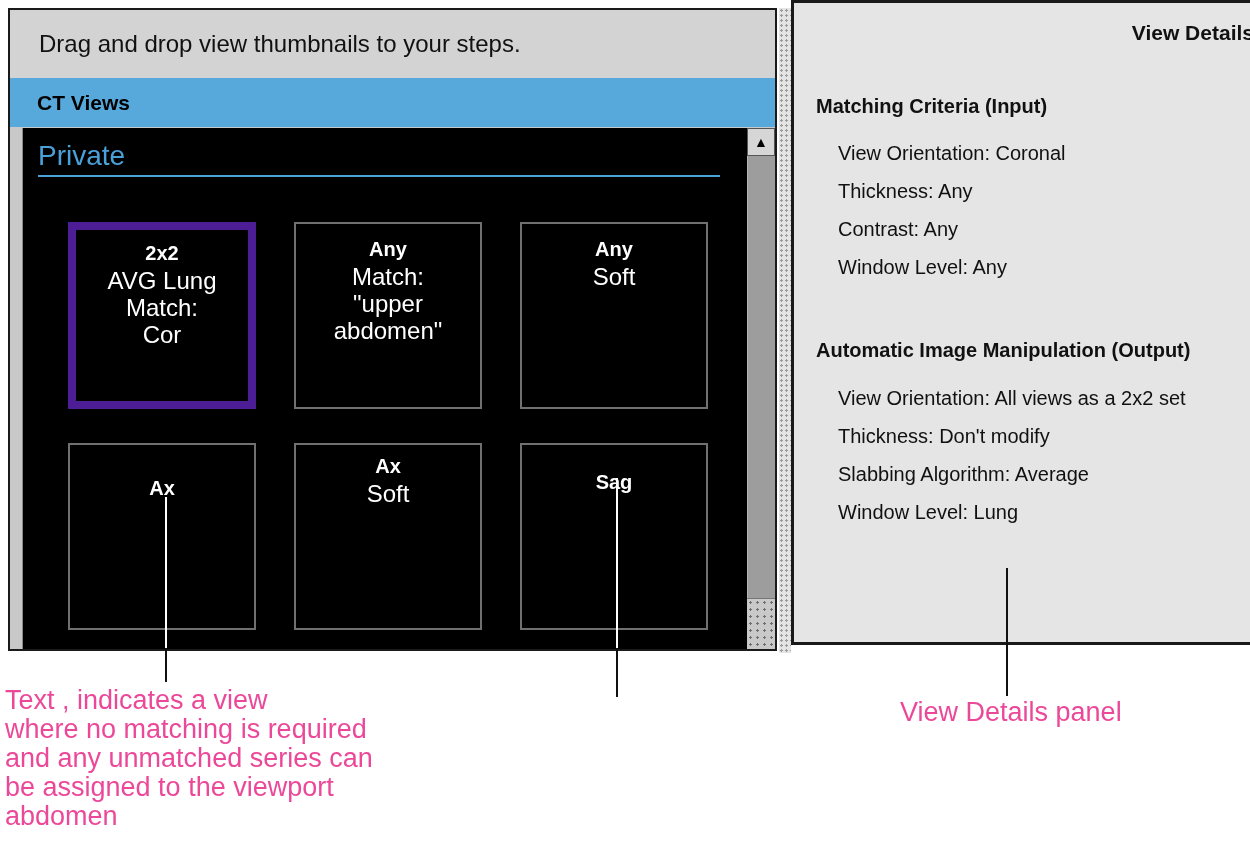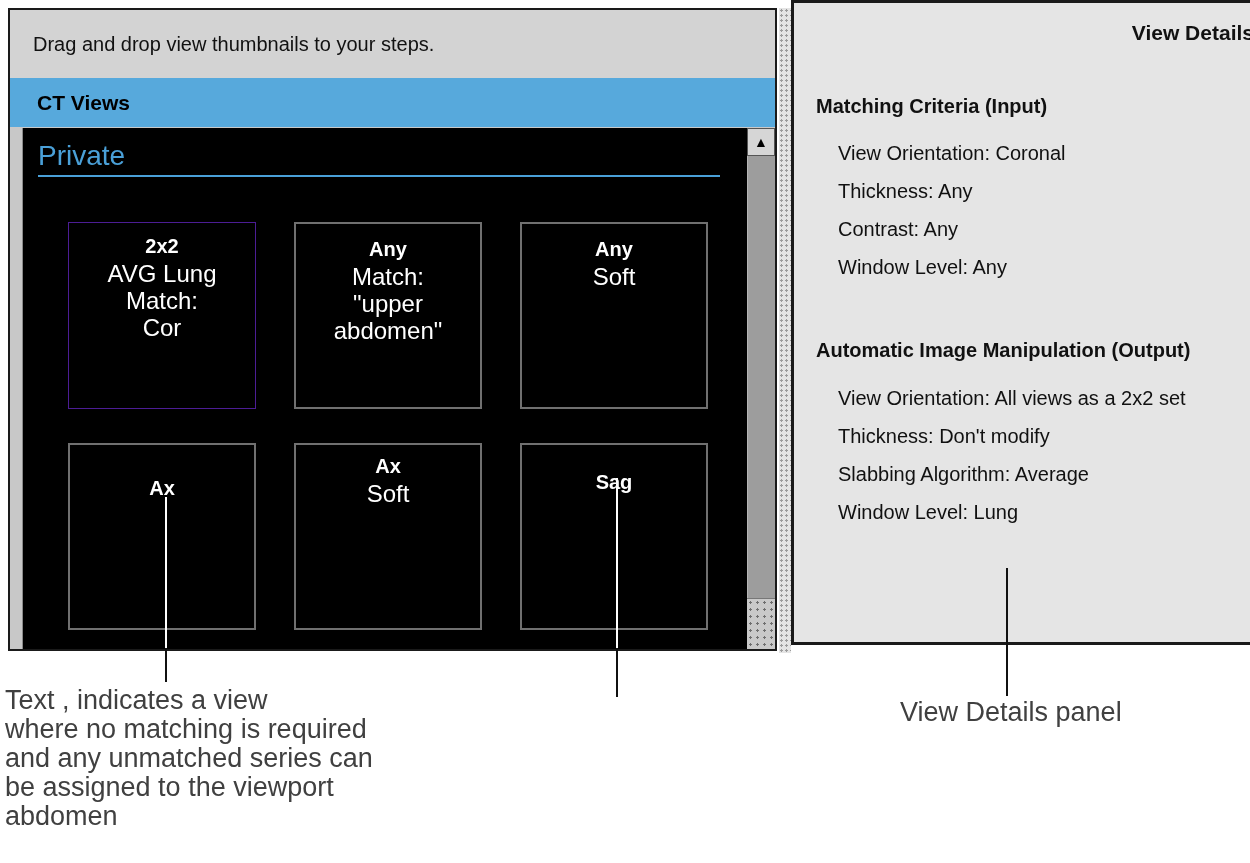--- a/index.html
+++ b/index.html
@@ -2,34 +2,34 @@
 <html><head>
 <meta charset="utf-8">
 <style>
   html,body{margin:0;padding:0;background:#ffffff;}
   #screen{position:relative;width:1250px;height:863px;background:#ffffff;
           font-family:"Liberation Sans", sans-serif;overflow:hidden;}
 
   
   .left-panel{position:absolute;left:8px;top:8px;width:769px;height:643px;
               border:2px solid #1a1a1a;background:#d3d3d3;box-sizing:border-box;}
-  .instruction-bar{height:68px;display:flex;align-items:center;padding-left:23px;
-                   font-size:20px;color:#111;}
+  .instruction-bar{height:68px;display:flex;align-items:center;padding-left:29px;
+                   font-size:24px;color:#111;}
   .ct-views-bar{height:50px;background:#57a9dc;display:flex;align-items:center;
                 padding-left:27px;font-size:21px;font-weight:bold;color:#000;
                 border-bottom:1px solid #c9c9c9;box-sizing:border-box;}
   .thumb-area{position:relative;background:#000;height:521px;}
   .left-gutter{position:absolute;left:0;top:0;bottom:0;width:13px;background:#c8c8c8;
                border-right:1px solid #8a8a8a;box-sizing:border-box;}
   .group-label{position:absolute;left:28px;top:12px;font-size:28px;color:#4aa0d8;}
   .group-underline{position:absolute;left:28px;top:47px;width:682px;height:2px;background:#4aa0d8;}
 
   .thumb{position:absolute;width:188px;height:187px;box-sizing:border-box;
          border:2px solid #707070;background:#000;color:#fff;text-align:center;}
-  .thumb.sel{border:1px solid #4c1d95;}
+  .thumb.sel{border:8px solid #4c1d95;}
   .tb{font-size:20px;font-weight:bold;line-height:27px;}
   .tl{font-size:24px;line-height:27px;}
 
   
   .scrollbar{position:absolute;right:0;top:0;bottom:0;width:28px;background:#9d9d9d;}
   .scroll-up{position:absolute;left:0;top:0;width:28px;height:28px;background:#d6d6d6;
              border:1px solid #555;box-sizing:border-box;display:flex;align-items:center;
              justify-content:center;font-size:14px;color:#000;line-height:1;}
   .scroll-thumbpart{position:absolute;left:0;top:28px;width:28px;height:442px;background:#9d9d9d;
                     border-left:1px solid #b5b5b5;box-sizing:border-box;}
@@ -51,21 +51,21 @@
   .vd-title{position:absolute;right:16px;top:18px;font-size:21px;font-weight:bold;}
   .vd-heading{position:absolute;left:22px;font-size:20px;font-weight:bold;}
   .vd-item{position:absolute;left:44px;font-size:20px;}
 
   
   .callout{position:absolute;width:2px;}
   .callout.white{background:#ffffff;}
   .callout.black{background:#111111;}
 
   
-  .annotation{position:absolute;font-size:27px;line-height:29px;color:#404040;}
+  .annotation{position:absolute;font-size:27px;line-height:29px;color:#ec4899;}
 </style>
 </head>
 <body>
 
 <div id="screen">
 
   <div class="left-panel">
     <div class="instruction-bar">Drag and drop view thumbnails to your steps.</div>
     <div class="ct-views-bar">CT Views</div>
 

